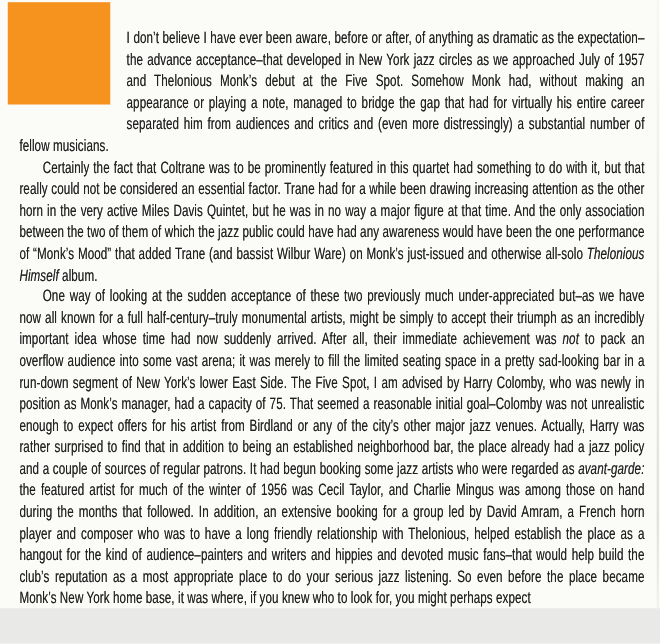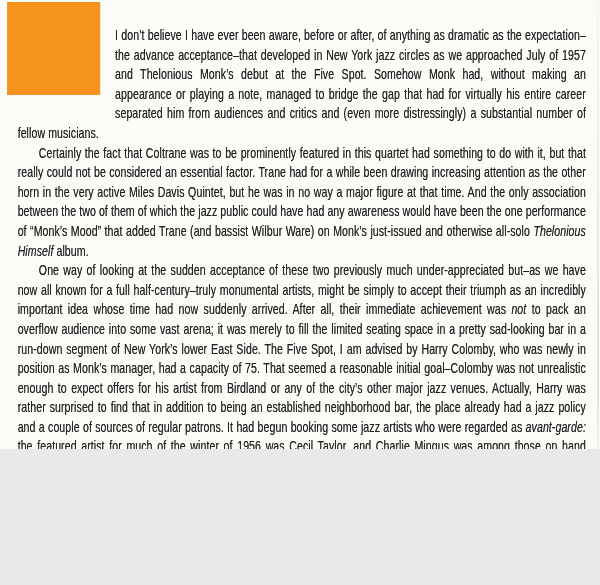--- a/index.html
+++ b/index.html
@@ -3,21 +3,21 @@
 <meta charset="utf-8">
 <style>
   html, body { margin: 0; padding: 0; }
   body {
     width: 600px; height: 585px;
     background: #e9e9e7;
     font-family: "Liberation Sans", sans-serif;
   }
   .sheet {
     position: relative;
-    width: 600px; height: 449px;
+    width: 600px; height: 553px;
     background: #fbfbf8;
     overflow: hidden;
   }
   
   .content {
     width: 850px;
     height: 585px;
     transform: scaleX(0.7059);
     transform-origin: 0 0;
     box-sizing: border-box;

